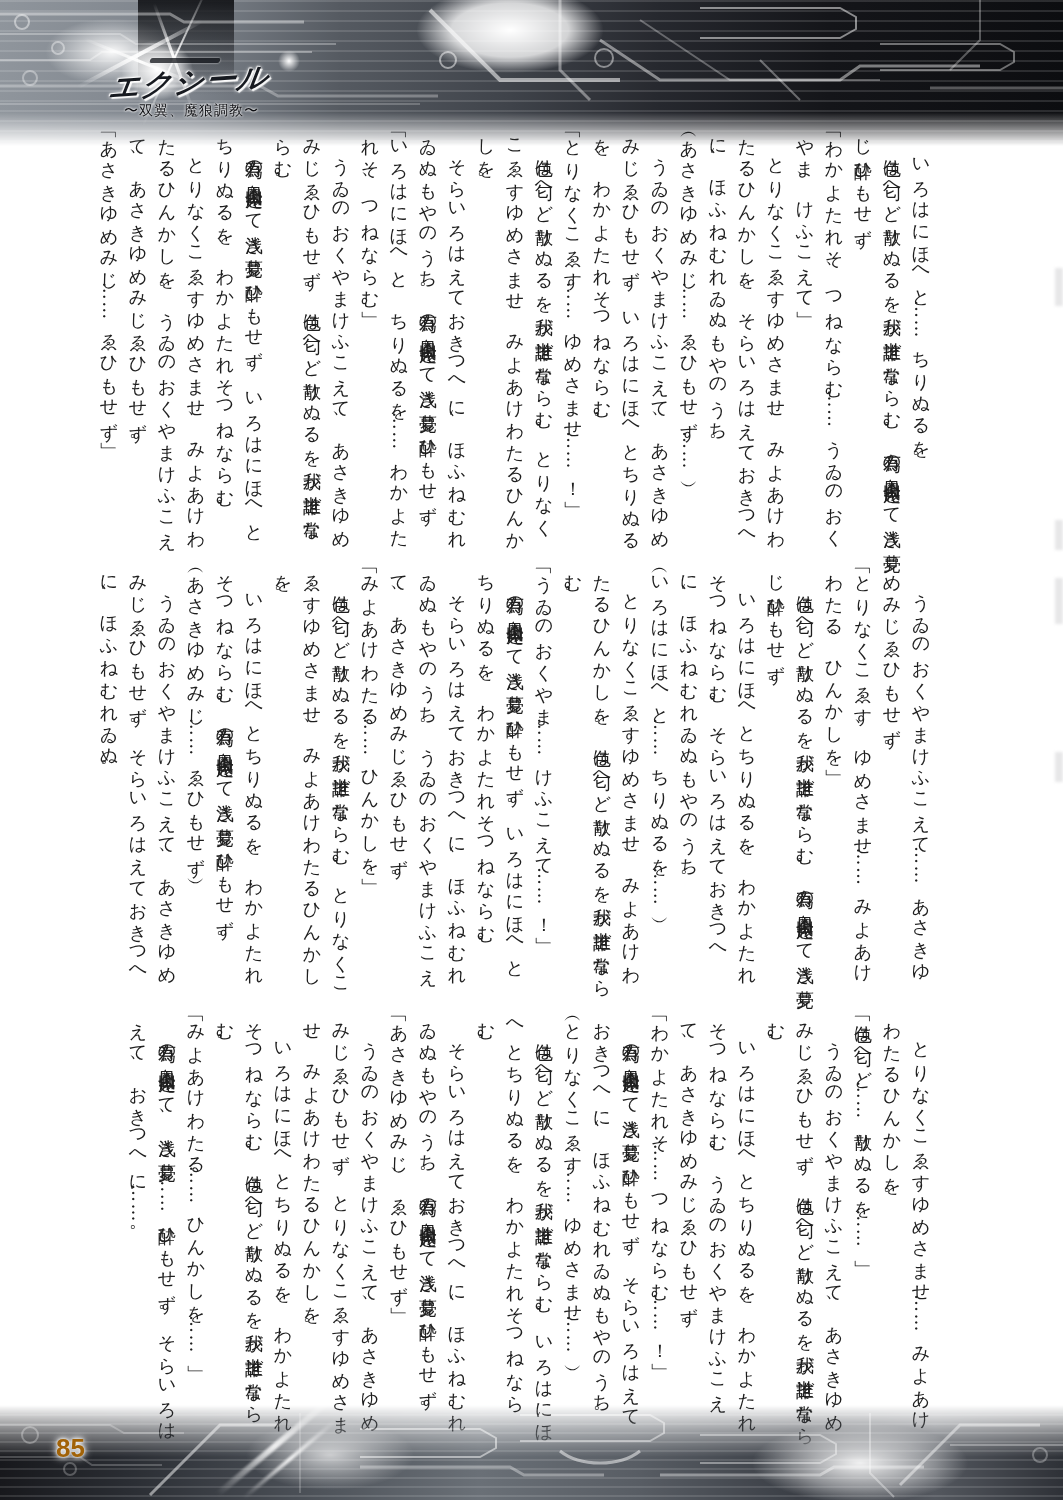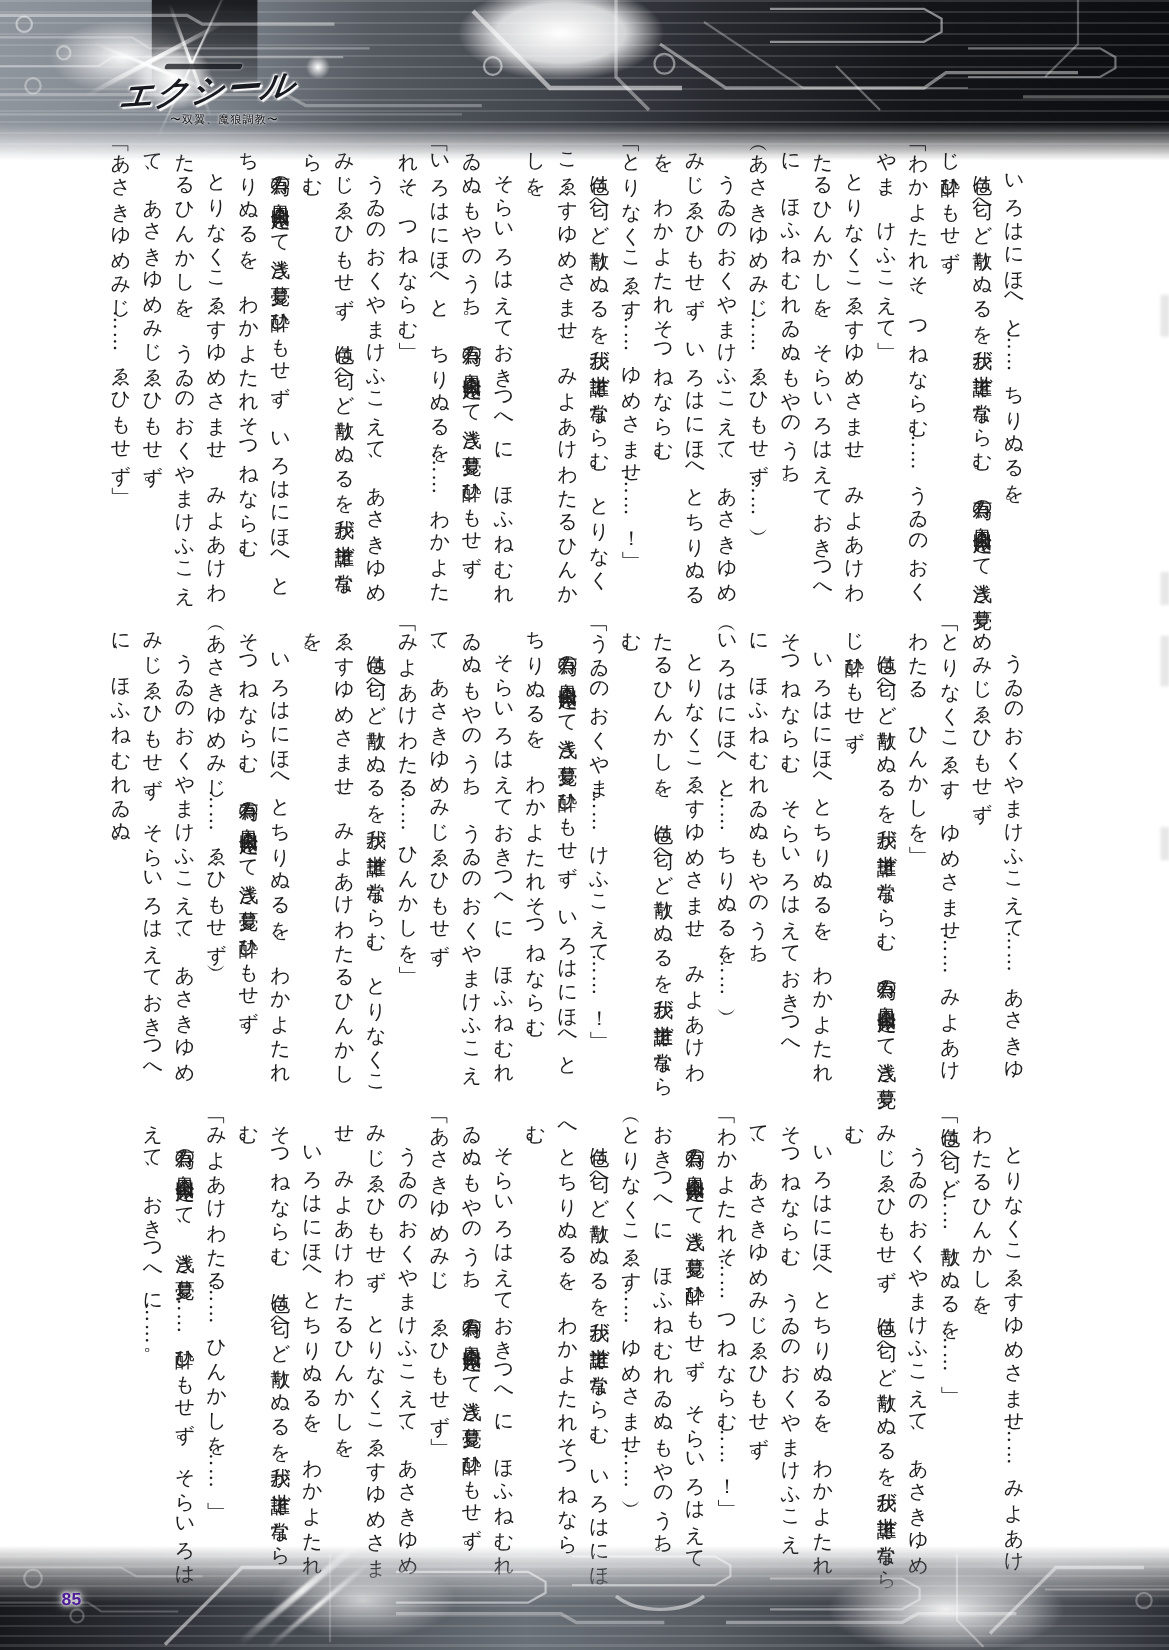--- a/index.html
+++ b/index.html
@@ -43,37 +43,37 @@
   .ray.r1{left:30px;top:42px;width:140px;height:4px;transform:rotate(-28deg);}
   .ray.r2{left:40px;top:50px;width:120px;height:3px;transform:rotate(22deg);}
   .ray.r3{left:78px;top:44px;width:110px;height:3px;transform:rotate(70deg);}
   .ray.r4{left:60px;top:46px;width:150px;height:2px;transform:rotate(-65deg);}
   .logo-fineprint{position:absolute;left:110px;top:48px;width:70px;height:5px;border-radius:2px;
     background:rgba(18,20,26,.75);transform:skewX(-18deg);box-shadow:0 0 2px rgba(255,255,255,.9);}
   .logo-title{position:absolute;left:70px;top:52px;
     font-family:"DejaVu Sans","Liberation Sans",sans-serif;font-weight:800;font-style:italic;
     font-size:30px;letter-spacing:1px;color:#171a20;transform:skewX(-12deg) rotate(-4deg);
     text-shadow:0 0 2px #fff,0 0 4px #fff,2px 2px 1px rgba(255,255,255,.95),-1px -1px 1px rgba(255,255,255,.9);}
-  .logo-subtitle{position:absolute;left:84px;top:92px;width:160px;text-align:center;
-    font-family:"DejaVu Sans","Liberation Sans",sans-serif;font-size:10px;letter-spacing:1px;color:#0d0e12;
+  .logo-subtitle{position:absolute;left:84px;top:92px;width:160px;text-align:left;
+    font-family:"DejaVu Sans","Liberation Sans",sans-serif;font-size:14px;letter-spacing:1px;color:#0d0e12;
     text-shadow:0 0 2px #fff,0 0 3px #fff;}
   .spark{position:absolute;left:238px;top:40px;width:22px;height:22px;
     background:radial-gradient(circle, rgba(255,255,255,1), rgba(255,255,255,0) 70%);}
 
   
   .text-band{position:absolute;left:20px;width:916px;writing-mode:vertical-rl;z-index:2;
     font-size:18px;line-height:29px;letter-spacing:1.5px;color:#1e1e1e;}
   .text-band p{margin:0;padding:0;}
   .band-1{top:126px;height:420px;}
   .band-2{top:562px;height:428px;}
   .band-3{top:1010px;height:430px;}
 
   
   .page-number{position:absolute;left:56px;bottom:36px;z-index:6;
-    font-family:"Liberation Sans","DejaVu Sans",sans-serif;font-size:16px;font-weight:600;color:#4c1d95;
+    font-family:"Liberation Sans","DejaVu Sans",sans-serif;font-size:26px;font-weight:600;color:#a16207;
     text-shadow:0 0 3px #fff,0 0 6px #fff,0 0 10px rgba(255,255,255,.9);}
 
   
   .edge-mark{position:absolute;right:0;width:8px;background:rgba(120,120,125,.18);filter:blur(1.5px);z-index:1;}
   .em1{top:268px;height:38px;}
   .em2{top:520px;height:30px;}
   .em3{top:578px;height:46px;}
   .em4{top:752px;height:30px;}
 </style>
 </head>

